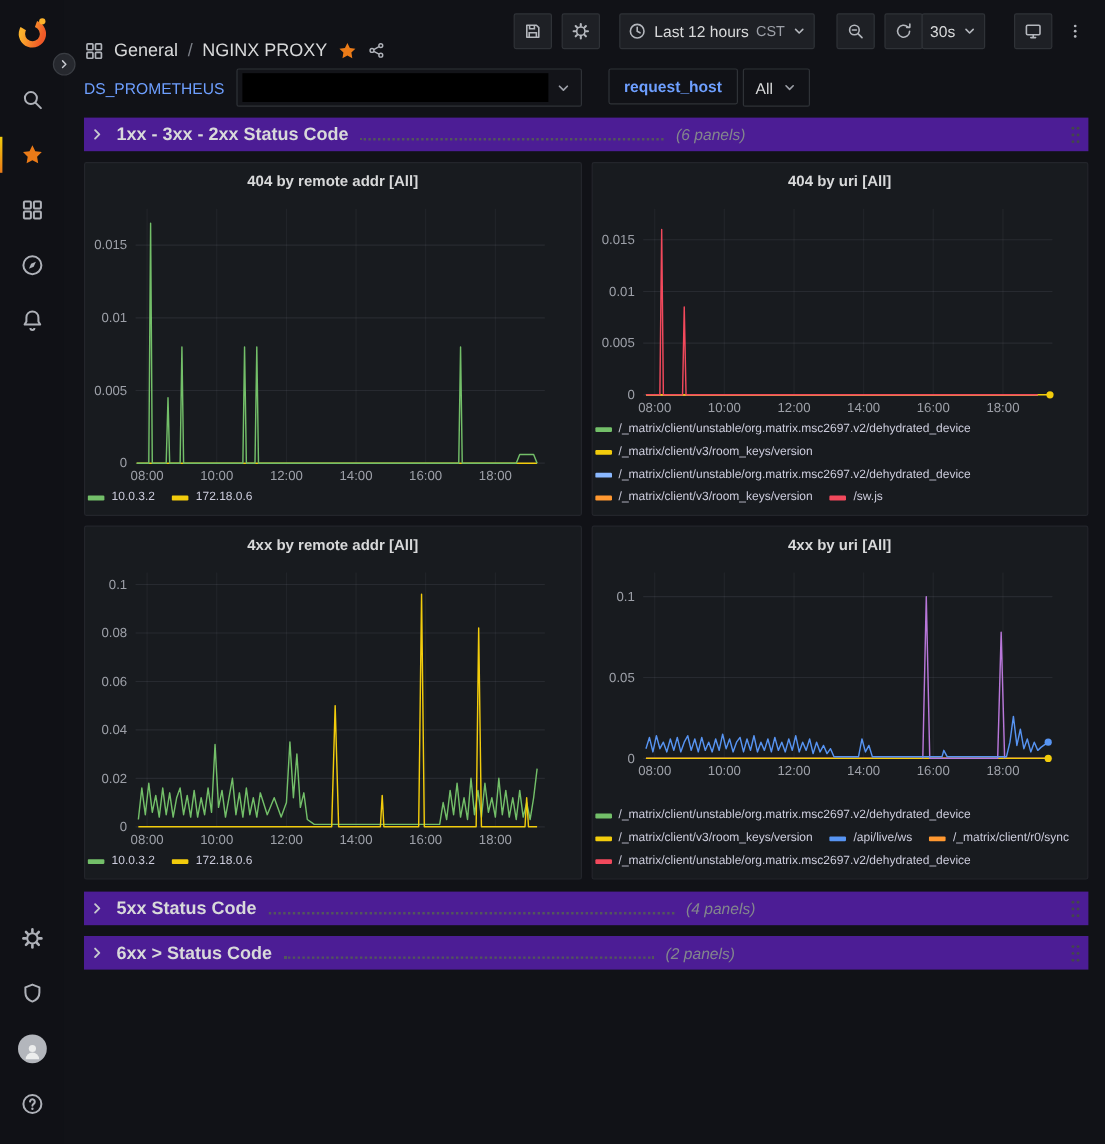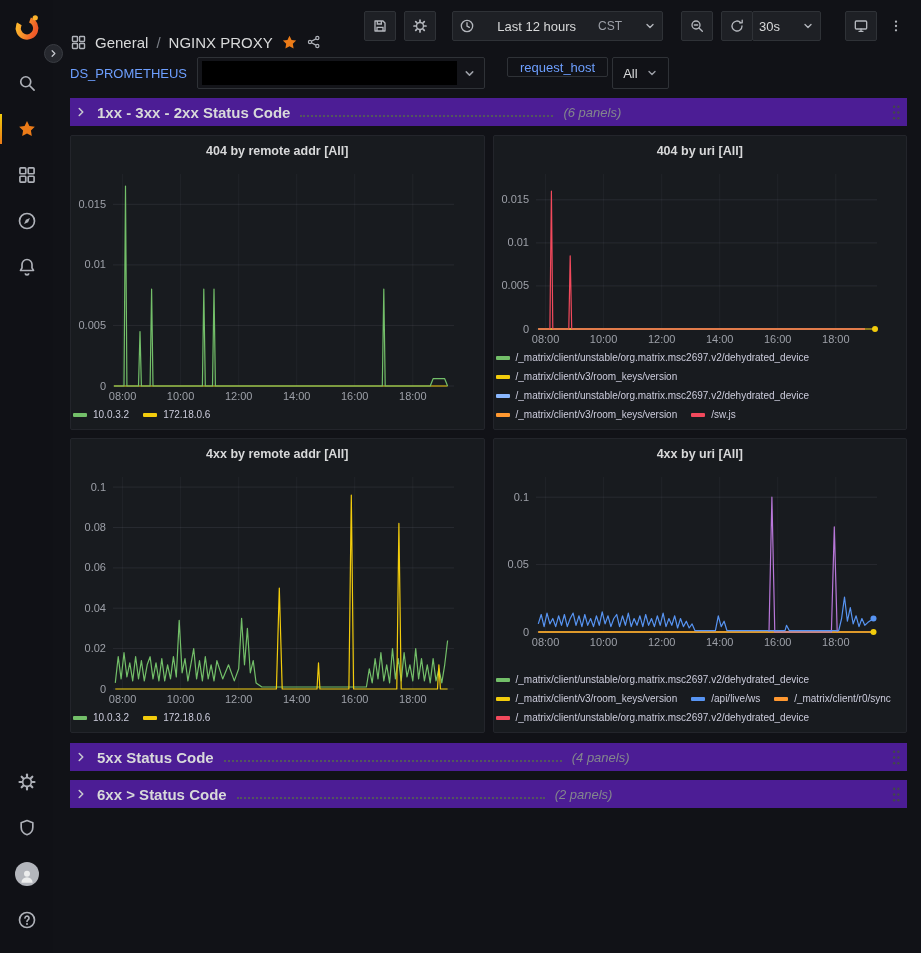--- a/index.html
+++ b/index.html
@@ -28,35 +28,35 @@
   .main { flex:1; display:flex; flex-direction:column; min-width:0; }
 
   .topbar { height:52px; flex:0 0 52px; display:flex; align-items:center; padding:0 14px 0 17px; }
   .crumbs { display:flex; align-items:center; gap:8px; font-size:15px;margin-top:32px; }
   .crumbs .ic { width:17px; height:17px; color:#b0b3ba; }
   .crumb-sep { color:#7b7f87; }
   .crumb-title { font-weight:500; }
   .star-fav { width:17px; height:17px; color:#eb7b18; cursor:pointer; }
   .share-ic { width:16px; height:16px; color:#b0b3ba; cursor:pointer; }
   .actions { margin-left:auto; display:flex; align-items:center; gap:8px; }
-  .btn { height:30px; min-width:32px; display:flex; align-items:center; justify-content:center; gap:22px; background:#1e2025; border:1px solid #2f3237; border-radius:2px; color:#b4b7bd; padding:0 6px; cursor:pointer; font-size:13px; font-family:inherit; }
+  .btn { height:30px; min-width:32px; display:flex; align-items:center; justify-content:center; gap:6px; background:#1e2025; border:1px solid #2f3237; border-radius:2px; color:#b4b7bd; padding:0 6px; cursor:pointer; font-size:13px; font-family:inherit; }
   .btn svg { width:16px; height:16px; }
   .btn .btn-text { color:#d8d9da; }
   .btn-group { display:flex; }
   .btn-group .btn + .btn { margin-left:-1px; }
   .chev-small { width:12px !important; height:12px !important; }
 
   
   .subnav { height:42px; flex:0 0 42px; display:flex; align-items:center; padding:0 14px 0 17px; gap:10px; }
   .var-label { color:#6e9fff; font-weight:500; cursor:pointer; }
   .ds-input { width:288px; height:32px; background:#131419; border:1px solid #2f3237; border-radius:2px; display:flex; align-items:center; padding:0 8px 0 4px; cursor:pointer; }
   .redacted { flex:1; height:24px; background:#000; }
   .ds-input svg { width:13px; height:13px; color:#9da0a8; margin-left:6px; }
   .var-group { display:flex; gap:4px; margin-left:12px; }
-  .var-name-box { height:20px; display:flex; align-items:center; padding:0 12px; border:1px solid #2f3237; border-radius:2px; color:#6e9fff; font-weight:400; cursor:pointer; }
+  .var-name-box { height:30px; display:flex; align-items:center; padding:0 12px; border:1px solid #2f3237; border-radius:2px; color:#6e9fff; font-weight:700; cursor:pointer; }
   .var-value-box { height:32px; display:flex; align-items:center; gap:8px; padding:0 10px; border:1px solid #2f3237; border-radius:2px; color:#d8d9da; cursor:pointer; }
   .var-value-box svg { width:12px; height:12px; color:#9da0a8; }
 
   
   .content { flex:1; overflow:hidden; padding:4px 14px 0 17px; }
   .row-header { height:28px; display:flex; align-items:center; padding:0 6px 0 4px; margin-bottom:9px; cursor:pointer; }
   .row-header.collapsed { background:#4c1d95; }
   .chev-svg { width:14px; height:14px; color:#c7c9cf; margin-right:9px; flex:0 0 auto; }
   .chev-svg.open { transform:rotate(90deg); }
   .row-title { font-size:15px; font-weight:600; color:#d8d9da; white-space:nowrap; }

